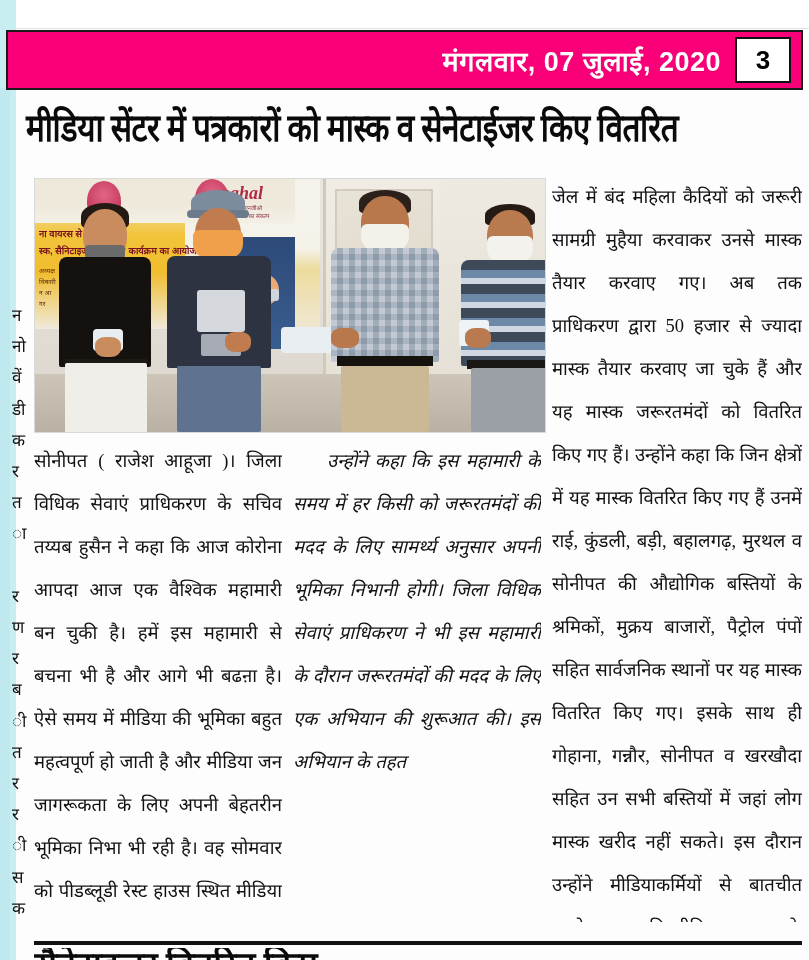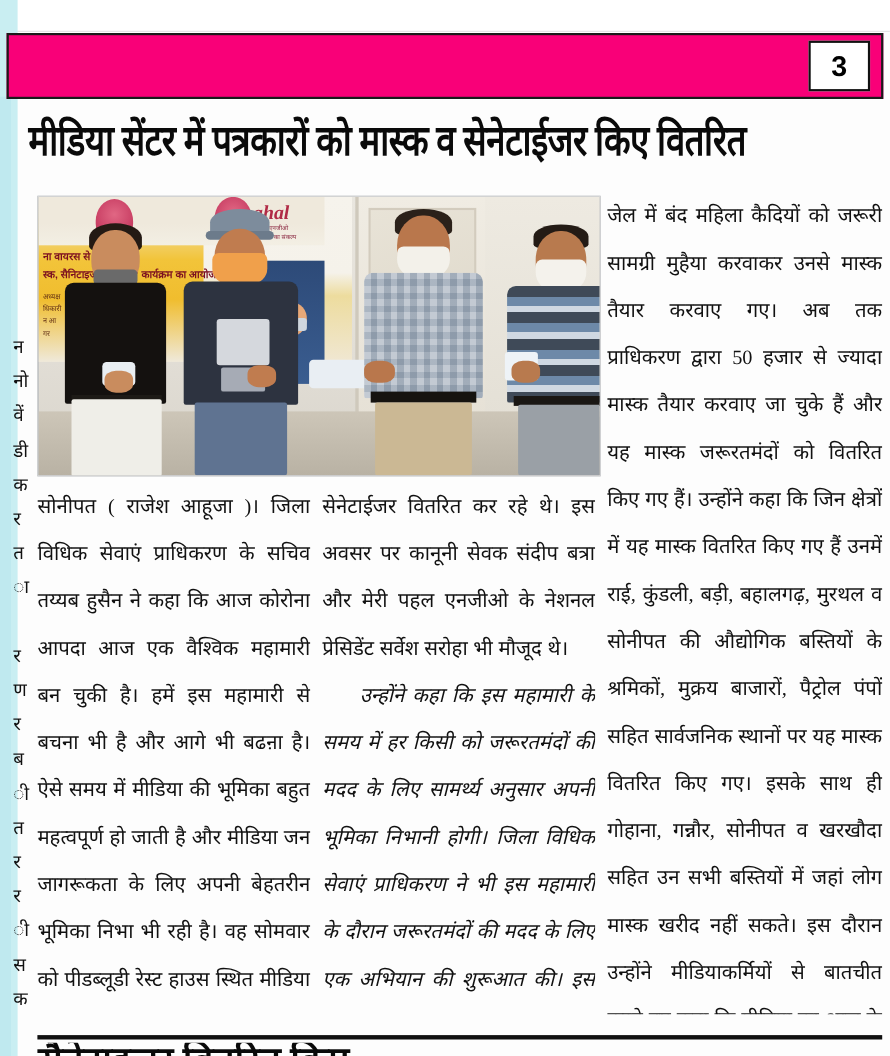--- a/index.html
+++ b/index.html
@@ -270,20 +270,21 @@
 ी
 त
 र
 र
 ी
 स
 क</div>
 
   <div class="datebar-wrap">
     <div class="datebar">
+      <div class="date-text">मंगलवार, 07 जुलाई, 2020</div>
       <div class="pagenum-box">
         <span class="pagenum">3</span>
       </div>
     </div>
   </div>
 
   <div class="headline">मीडिया सेंटर में पत्रकारों को मास्क व सेनेटाईजर किए वितरित</div>
 
   <div class="photo">
     <div class="ph-wall"></div>
@@ -358,21 +359,20 @@
     </div>
   </div>
 
   <div class="col" id="col1">
     <span class="lead">सोनीपत</span>
     <span class="lead">( राजेश आहूजा )।</span>
     <span>जिला विधिक सेवाएं प्राधिकरण के सचिव तय्यब हुसैन ने कहा कि आज कोरोना आपदा आज एक वैश्विक महामारी बन चुकी है। हमें इस महामारी से बचना भी है और आगे भी बढऩा है। ऐसे समय में मीडिया की भूमिका बहुत महत्वपूर्ण हो जाती है और मीडिया जन जागरूकता के लिए अपनी बेहतरीन भूमिका निभा भी रही है। वह सोमवार को पीडब्लूडी रेस्ट हाउस स्थित मीडिया सेंटर में पत्रकारों को मास्क व</span>
   </div>
 
   <div class="col" id="col2">
-    <span>सेनेटाईजर वितरित कर रहे थे। इस अवसर पर कानूनी सेवक संदीप बत्रा और मेरी पहल एनजीओ के नेशनल प्रेसिडेंट सर्वेश सरोहा भी मौजूद थे।</span>
     <span class="indent">उन्होंने कहा कि इस महामारी के समय में हर किसी को जरूरतमंदों की मदद के लिए सामर्थ्य अनुसार अपनी भूमिका निभानी होगी। जिला विधिक सेवाएं प्राधिकरण ने भी इस महामारी के दौरान जरूरतमंदों की मदद के लिए एक अभियान की शुरूआत की। इस अभियान के तहत</span>
   </div>
 
   <div class="col" id="col3">
     <span>जेल में बंद महिला कैदियों को जरूरी सामग्री मुहैया करवाकर उनसे मास्क तैयार करवाए गए। अब तक प्राधिकरण द्वारा 50 हजार से ज्यादा मास्क तैयार करवाए जा चुके हैं और यह मास्क जरूरतमंदों को वितरित किए गए हैं। उन्होंने कहा कि जिन क्षेत्रों में यह मास्क वितरित किए गए हैं उनमें राई, कुंडली, बड़ी, बहालगढ़, मुरथल व सोनीपत की औद्योगिक बस्तियों के श्रमिकों, मुक्रय बाजारों, पैट्रोल पंपों सहित सार्वजनिक स्थानों पर यह मास्क वितरित किए गए। इसके साथ ही गोहाना, गन्नौर, सोनीपत व खरखौदा सहित उन सभी बस्तियों में जहां लोग मास्क खरीद नहीं सकते। इस दौरान उन्होंने मीडियाकर्मियों से बातचीत करते हुए कहा कि मीडिया का आज के समय में अहम योगदान है।</span>
   </div>
 
   <div class="rule"></div>
   <div class="next-head">सैनेटाइजर वितरित किए</div>
 

